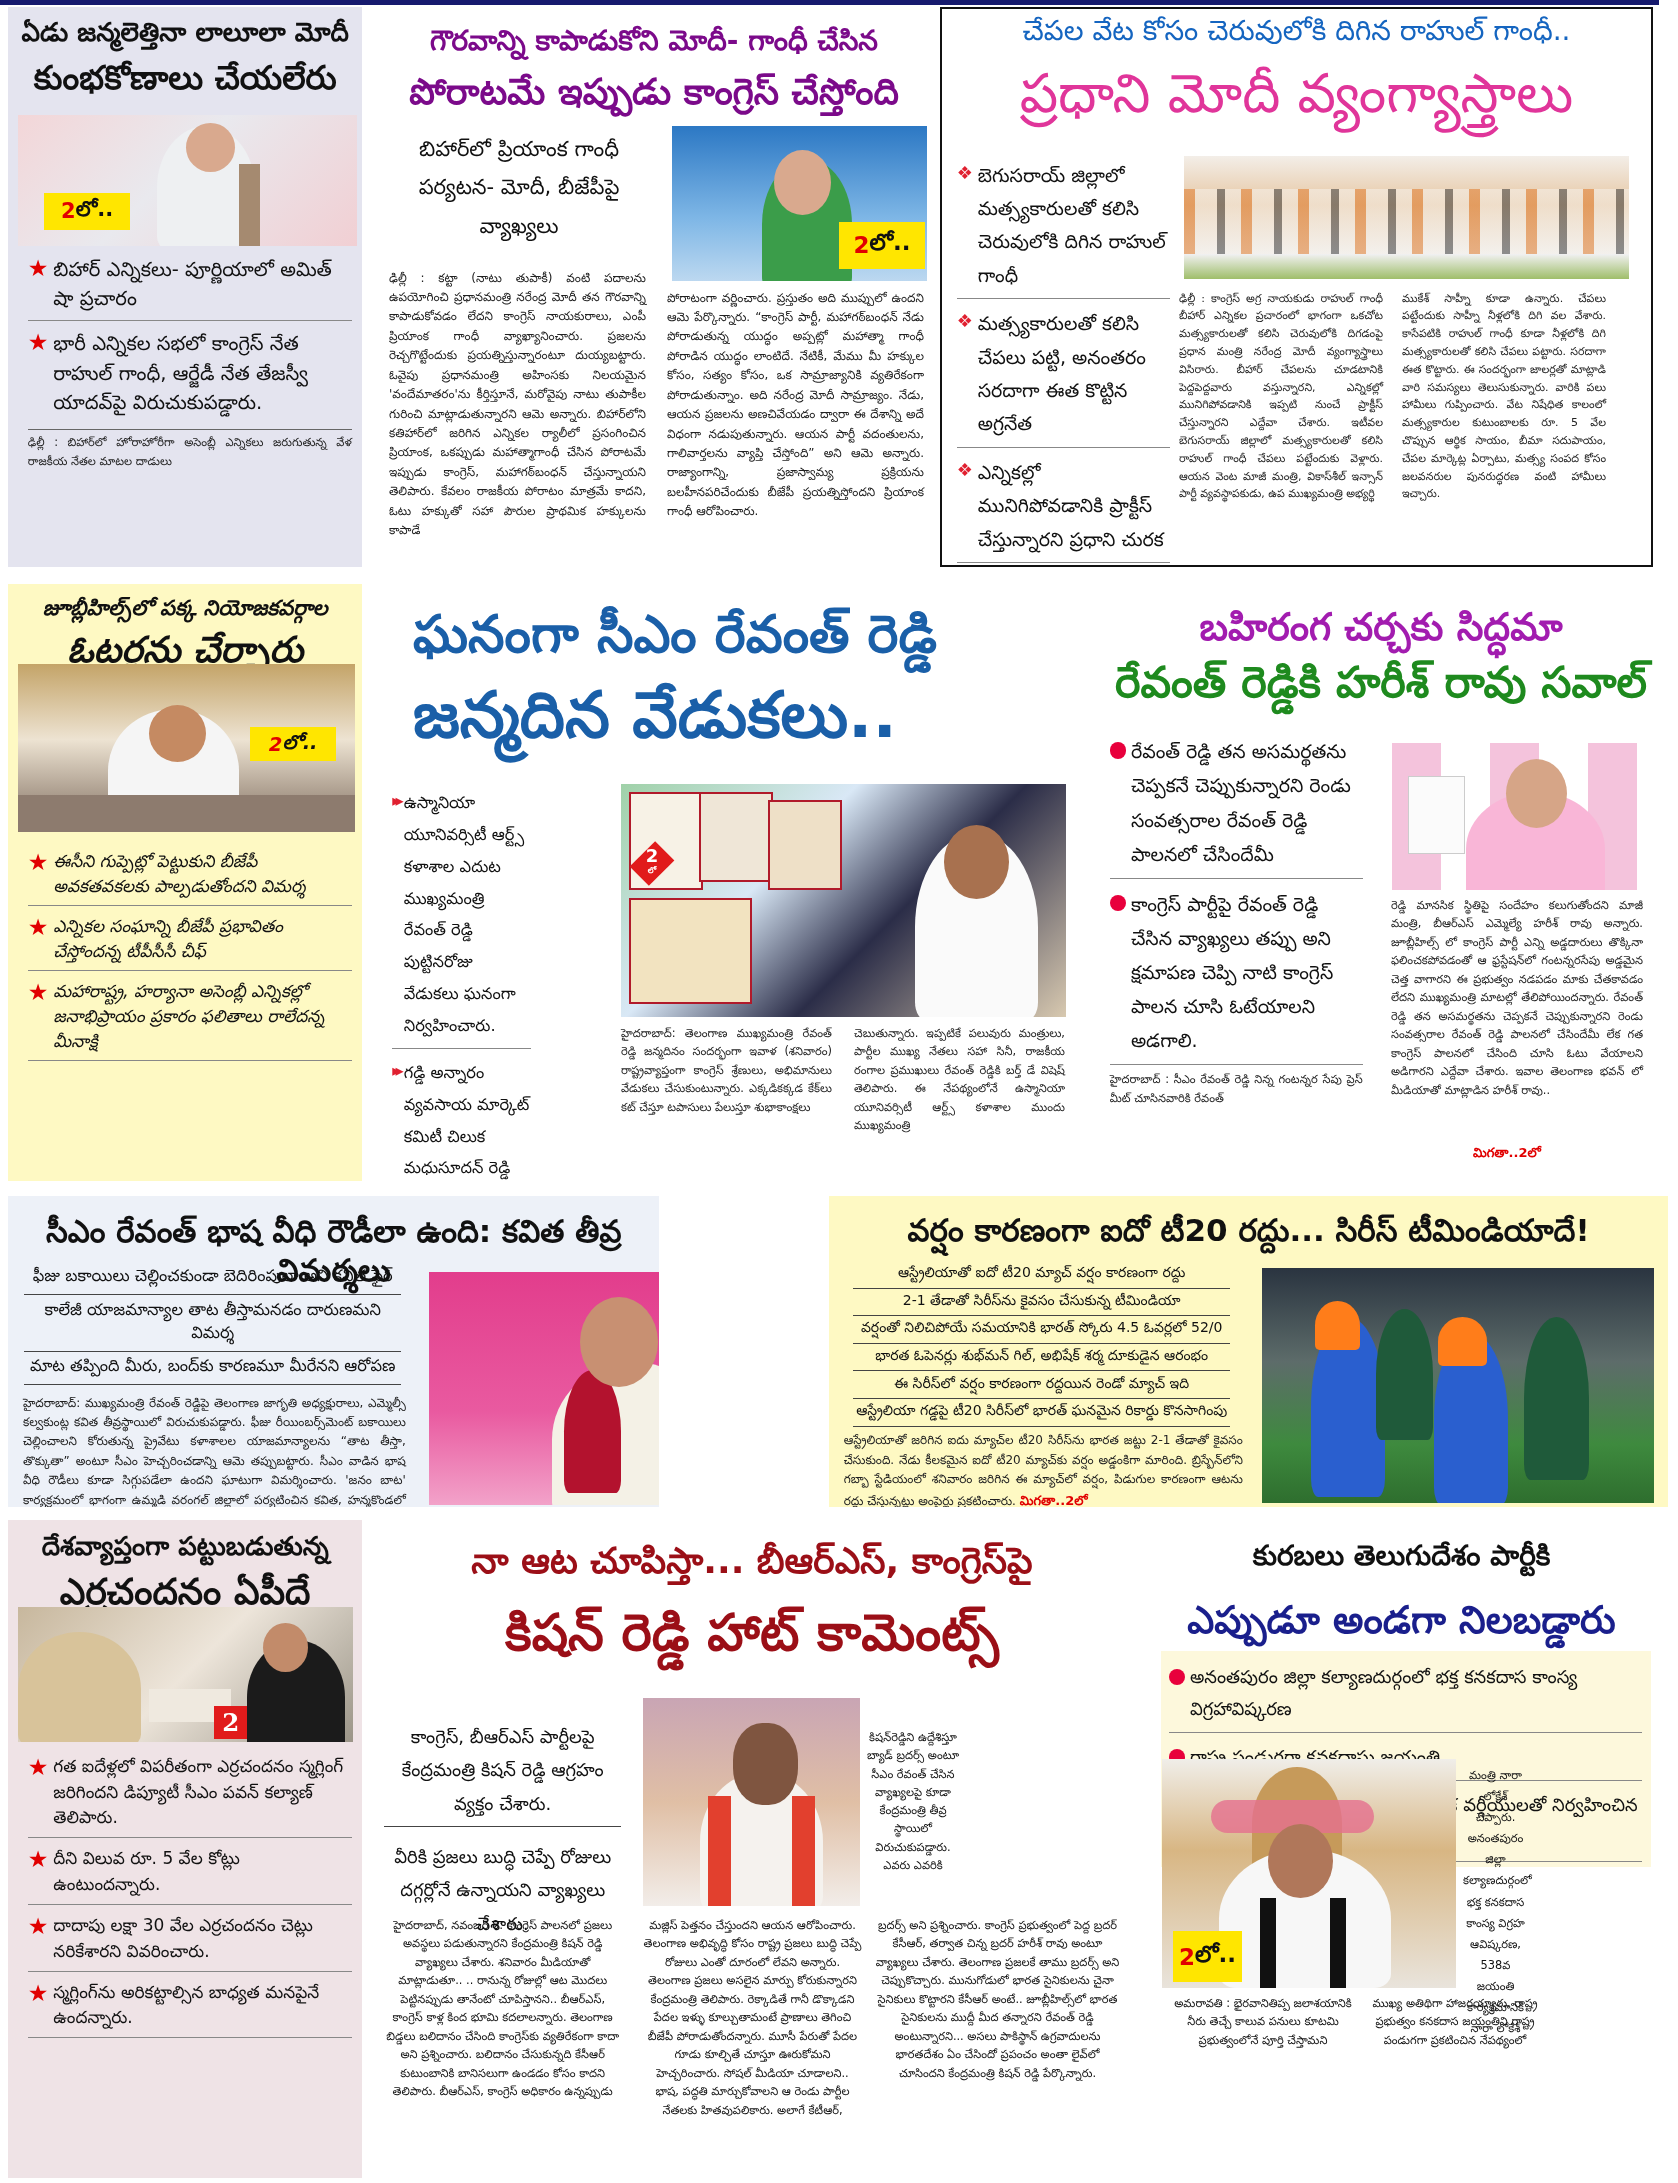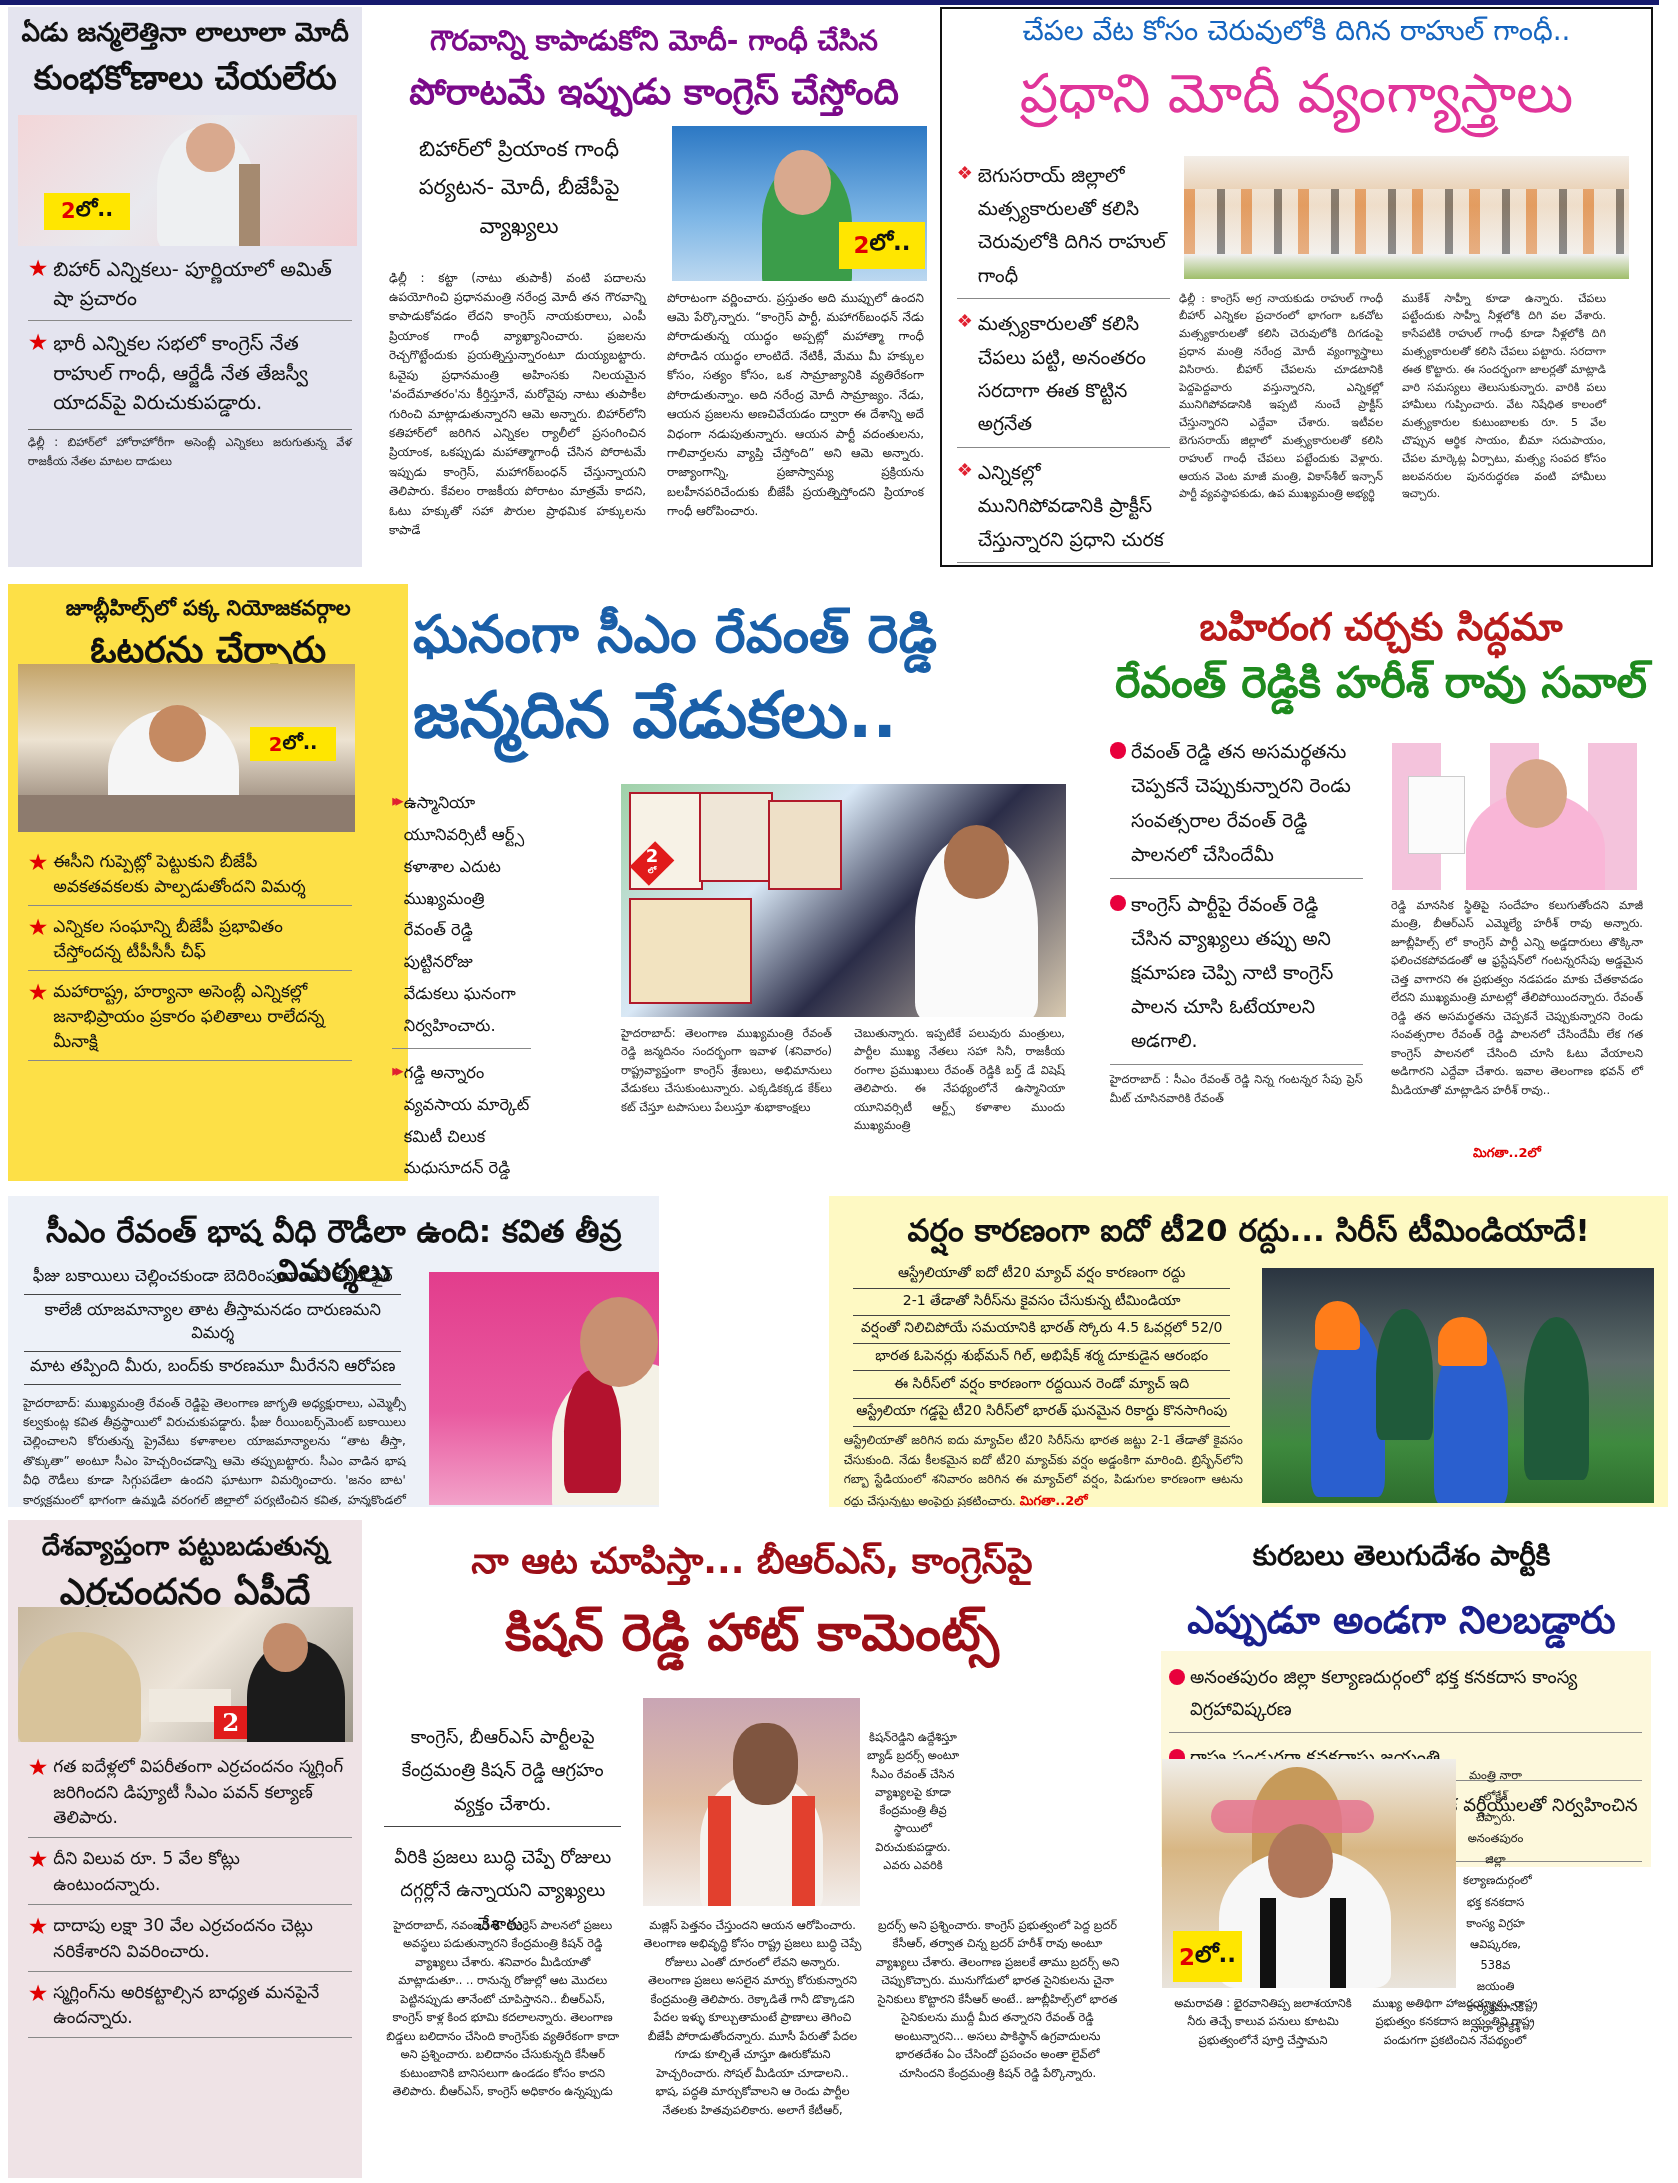--- a/index.html
+++ b/index.html
@@ -86,21 +86,21 @@
         <span style="font-size:19px;line-height:1.75;">ఎన్నికల్లో మునిగిపోవడానికి ప్రాక్టీస్ చేస్తున్నారని ప్రధాని చురక</span>
       </div>
   </div>
   <div class="photo" style="left:242px;top:147px;width:445px;height:123px;background:linear-gradient(180deg,#f3eee8 0%,#e6c6a2 40%,#f0f0f0 80%,#9fbe6a 100%);">
     <div style="position:absolute;left:0;top:33px;width:445px;height:65px;background:repeating-linear-gradient(90deg,#e07a2a 0 11.4px,#f6f1ea 11.4px 33px,#3b3b3b 33px 41px,#f6f1ea 41px 57px);opacity:.55;"></div>
   </div>
   <div class="body" style="position:absolute;left:237px;top:281px;width:204px;font-size:11px;">ఢిల్లీ : కాంగ్రెస్ అగ్ర నాయకుడు రాహుల్ గాంధీ బీహార్ ఎన్నికల ప్రచారంలో భాగంగా ఒకచోట మత్స్యకారులతో కలిసి చెరువులోకి దిగడంపై ప్రధాన మంత్రి నరేంద్ర మోదీ వ్యంగ్యాస్త్రాలు విసిరారు. బీహార్ చేపలను చూడటానికి పెద్దపెద్దవారు వస్తున్నారని, ఎన్నికల్లో మునిగిపోవడానికి ఇప్పటి నుంచే ప్రాక్టీస్ చేస్తున్నారని ఎద్దేవా చేశారు. ఇటీవల బెగుసరాయ్ జిల్లాలో మత్స్యకారులతో కలిసి రాహుల్ గాంధీ చేపలు పట్టేందుకు వెళ్లారు. ఆయన వెంట మాజీ మంత్రి, వికాస్‌శీల్ ఇన్సాన్ పార్టీ వ్యవస్థాపకుడు, ఉప ముఖ్యమంత్రి అభ్యర్థి</div>
   <div class="body" style="position:absolute;left:460px;top:281px;width:204px;font-size:11px;">ముకేశ్ సాహ్నీ కూడా ఉన్నారు. చేపలు పట్టేందుకు సాహ్నీ నీళ్లలోకి దిగి వల వేశారు. కాసేపటికి రాహుల్ గాంధీ కూడా నీళ్లలోకి దిగి మత్స్యకారులతో కలిసి చేపలు పట్టారు. సరదాగా ఈత కొట్టారు. ఈ సందర్భంగా జాలర్లతో మాట్లాడి వారి సమస్యలు తెలుసుకున్నారు. వారికి పలు హామీలు గుప్పించారు. వేట నిషేధిత కాలంలో మత్స్యకారుల కుటుంబాలకు రూ. 5 వేల చొప్పున ఆర్థిక సాయం, బీమా సదుపాయం, చేపల మార్కెట్ల ఏర్పాటు, మత్స్య సంపద కోసం జలవనరుల పునరుద్ధరణ వంటి హామీలు ఇచ్చారు.</div>
 </div>
 
-<div class="box" style="left:8.2px;top:584px;width:400px;height:597px;background:#fde047;">
+<div class="box" style="left:8.2px;top:584px;width:354px;height:597px;background:#fef9c3;font-style:italic;">
   <div class="hl" style="font-size:21px;margin-top:11.4px;">జూబ్లీహిల్స్‌లో పక్క నియోజకవర్గాల</div>
   <div class="hl" style="font-size:36px;margin-top:4.9px;">ఓటర్లను చేర్చారు</div>
   <div class="photo" style="left:9.8px;top:80px;width:337px;height:168px;background:linear-gradient(180deg,#c4a468 0%,#ede3d2 45%,#7d6b5d 100%);">
     <div class="figure" style="left:90px;top:45px;width:131px;height:123px;background:#f5f5f5;"></div>
     <div class="figure" style="left:131px;top:41px;width:57px;height:57px;background:#c58a62;border-radius:50%;"></div>
     <div style="position:absolute;left:0;top:131px;width:337px;height:37px;background:#8d7b6e;"></div>
   </div>
   <div class="badge" style="left:242px;top:143px;width:86px;height:34px;font-size:19.6px;">
     <span class="num">2</span>
       <span>లో..</span>
@@ -145,21 +145,21 @@
   <div style="position:absolute;left:259px;top:257px;width:34px;height:45px;background:#e11b1b;transform:rotate(45deg) scale(.8);"></div>
   <div style="position:absolute;left:263px;top:262px;width:26px;text-align:center;color:#fff;font-weight:bold;line-height:1.1;">
     <div style="font-size:18px;">2</div>
     <div style="font-size:8.2px;">లో</div>
   </div>
   <div class="body" style="position:absolute;left:245px;top:440px;width:211px;font-size:11.4px;">హైదరాబాద్: తెలంగాణ ముఖ్యమంత్రి రేవంత్ రెడ్డి జన్మదినం సందర్భంగా ఇవాళ (శనివారం) రాష్ట్రవ్యాప్తంగా కాంగ్రెస్ శ్రేణులు, అభిమానులు వేడుకలు చేసుకుంటున్నారు. ఎక్కడికక్కడ కేక్‌లు కట్ చేస్తూ టపాసులు పేలుస్తూ శుభాకాంక్షలు</div>
   <div class="body" style="position:absolute;left:478px;top:440px;width:211px;font-size:11.4px;">చెబుతున్నారు. ఇప్పటికే పలువురు మంత్రులు, పార్టీల ముఖ్య నేతలు సహా సినీ, రాజకీయ రంగాల ప్రముఖులు రేవంత్ రెడ్డికి బర్త్ డే విషెష్ తెలిపారు. ఈ నేపథ్యంలోనే ఉస్మానియా యూనివర్సిటీ ఆర్ట్స్ కళాశాల ముందు ముఖ్యమంత్రి</div>
 </div>
 
 <div class="box" style="left:1095px;top:584px;width:572px;height:597px;">
-  <div class="hl" style="font-size:38px;color:#b91c1c;margin-top:19.6px;">బహిరంగ చర్చకు సిద్ధమా</div>
+  <div class="hl" style="font-size:38px;color:#a21caf;margin-top:19.6px;">బహిరంగ చర్చకు సిద్ధమా</div>
   <div class="hl" style="font-size:43px;color:#1e8a1e;margin-top:4.9px;">రేవంత్ రెడ్డికి హరీశ్ రావు సవాల్</div>
   <div style="position:absolute;left:14.7px;top:147px;width:253px;">
     <div class="bul">
         <span class="mark dot"></span>
         <span style="font-size:19px;line-height:1.8;">రేవంత్ రెడ్డి తన అసమర్థతను చెప్పకనే చెప్పుకున్నారని రెండు సంవత్సరాల రేవంత్ రెడ్డి పాలనలో చేసిందేమీ</span>
       </div>
     <div class="bul">
         <span class="mark dot"></span>
         <span style="font-size:19px;line-height:1.8;">కాంగ్రెస్ పార్టీపై రేవంత్ రెడ్డి చేసిన వ్యాఖ్యలు తప్పు అని క్షమాపణ చెప్పి నాటి కాంగ్రెస్ పాలన చూసి ఓటేయాలని అడగాలి.</span>
       </div>

